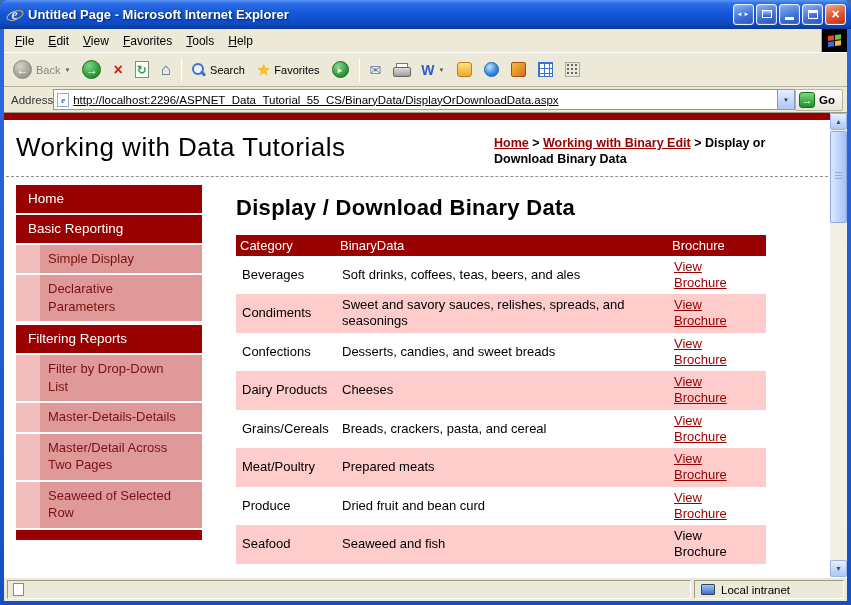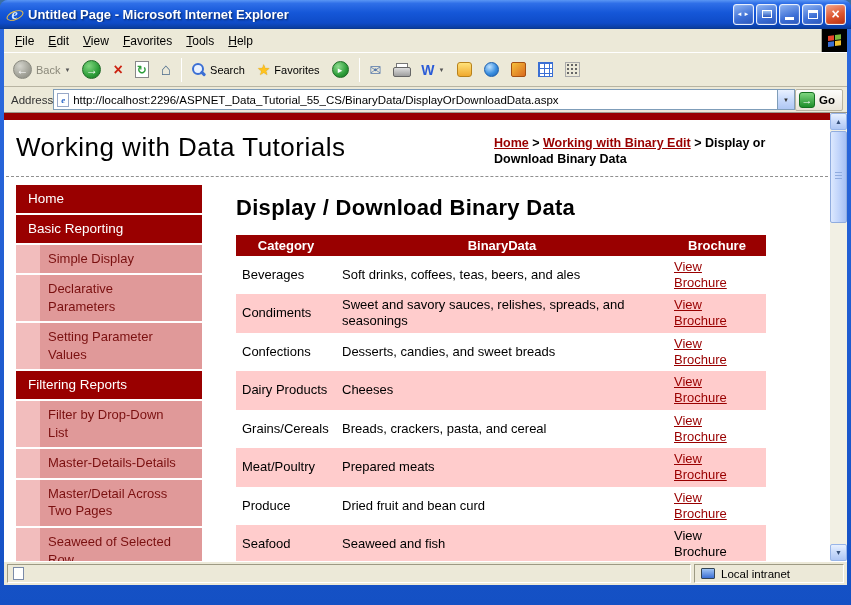--- a/index.html
+++ b/index.html
@@ -25,21 +25,21 @@
           background:linear-gradient(160deg,#8FB4F2,#3D6FD6 60%,#2B57BC);
           display:flex; align-items:center; justify-content:center; color:#fff;
           box-shadow:inset 0 0 1px #fff; }
   .tbtn.close { background:linear-gradient(160deg,#F2A58B,#DD552F 55%,#B83010);
                 font-size:14px; font-weight:bold; line-height:1; }
   .nav-glyphs { font-size:6px; letter-spacing:1px; }
   .glyph-min { width:9px; height:3px; background:#fff; align-self:flex-end; margin:0 auto 4px; }
   .glyph-max { width:10px; height:9px; border:1px solid #fff; border-top-width:3px; }
   .glyph-screen { width:10px; height:8px; border:1px solid #fff; background:linear-gradient(#9FC4F4,#2B57BC); }
 
-  .frame { flex:1; margin:0 4px 20px; display:flex; flex-direction:column; min-height:0;
+  .frame { flex:1; margin:0 4px 4px; display:flex; flex-direction:column; min-height:0;
            background:var(--chrome,#ECE9D8); }
 
   
   .menubar { height:24px; background:var(--chrome,#ECE9D8); display:flex; align-items:center;
              padding-left:4px; border-bottom:1px solid #fff; }
   .menu-items { display:flex; align-items:center; }
   .menu-item { font-size:12px; padding:4px 7px; color:#000; }
   .menu-item::first-letter { text-decoration:underline; }
   .menubar-spacer { flex:1; }
   .win-logo { width:26px; height:23px; background:#000; display:flex; align-items:center; justify-content:center;
@@ -98,21 +98,21 @@
 
   
   .addressbar { height:26px; background:var(--chrome,#ECE9D8); display:flex; align-items:center;
                 padding:2px 4px; border-bottom:1px solid #9C988A; }
   .addr-label { font-size:11.5px; color:#333; padding-left:3px; }
   .addr-box { flex:1; height:21px; background:#fff; border:1px solid #7F9DB9; display:flex;
               align-items:center; padding-left:3px; gap:4px; }
   .doc-icon { width:12px; height:14px; background:#fff; border:1px solid #98A8C8; flex-shrink:0;
               font:italic bold 9px "Liberation Serif",serif; color:#2A66C8; text-align:center; line-height:13px; }
   .addr-input { flex:1; border:none; outline:none; font-size:11.5px; font-family:inherit;
-                height:14px; color:#000; background:transparent; }
+                height:14px; color:#000; background:transparent;text-decoration:underline; }
   .addr-drop { width:17px; height:19px; background:linear-gradient(#E9F1FE,#CBDCFB 45%,#AFC7F4);
                border-left:1px solid #7F9DB9; display:flex; align-items:center; justify-content:center;
                font-size:6px; color:#333; }
   .go-btn { display:flex; align-items:center; gap:4px; font-size:11.5px; font-weight:bold;
             padding:1px 7px 1px 3px; border:1px solid #B8B4A2; border-radius:2px;
             background:linear-gradient(#FDFDFB,#E8E4D8); height:22px; }
   .go-icon { width:16px; height:16px; border-radius:3px; background:linear-gradient(#7FD67F,#1E8E2A);
              color:#fff; display:flex; align-items:center; justify-content:center; font-size:11px;
              font-weight:bold; border:1px solid #157020; }
 
@@ -134,22 +134,22 @@
                  margin-bottom:2px; font-size:13.5px; cursor:pointer; }
   .side-header.partial { height:10px; padding:0; }
   .side-row { display:flex; margin-bottom:2px; cursor:pointer; }
   .side-gutter { width:24px; background:var(--sidebar_gutter,#F2BDBD); }
   .side-item { flex:1; background:var(--sidebar_item,#E09999); color:#7A1010;
                padding:5px 24px 6px 8px; line-height:1.35; }
 
   .main { flex:1; padding:0 10px 0 34px; min-width:0; }
   .page-heading { font-size:22px; font-weight:bold; margin:10px 0 14px; color:#000; letter-spacing:.3px; }
   table.data { border-collapse:collapse; table-layout:fixed; width:530px; font-size:13px; }
-  table.data th { background:var(--maroon,#990000); color:#fff; font-weight:bold; padding:3px 4px;
-                  text-align:center; font-size:13px; }
+  table.data th { background:var(--maroon,#990000); color:#fff; font-weight:normal; padding:3px 4px;
+                  text-align:left; font-size:13px; }
   table.data th:nth-child(1) { width:100px; }
   table.data th:nth-child(2) { width:332px; }
   table.data th:nth-child(3) { width:98px; }
   table.data td { padding:3px 6px; vertical-align:middle; line-height:1.25; color:#000; }
   tr.alt td { background:var(--row_alt,#FFCCCC); }
   .view-link { color:var(--maroon,#990000); text-decoration:underline; display:inline-block;
                width:56px; cursor:pointer; }
   .view-link.plain { color:#000; text-decoration:none; cursor:default; }
 
   
@@ -311,21 +311,20 @@
               <div class="side-row">
                 <div class="side-gutter"></div>
                 <div class="side-item">Simple Display</div>
               </div>
               <div class="side-row">
                 <div class="side-gutter"></div>
                 <div class="side-item">Declarative Parameters</div>
               </div>
               <div class="side-row">
                 <div class="side-gutter"></div>
-                <div class="side-item">Setting Parameter Values</div>
               </div>
               <div class="side-header">Filtering Reports</div>
               <div class="side-row">
                 <div class="side-gutter"></div>
                 <div class="side-item">Filter by Drop-Down List</div>
               </div>
               <div class="side-row">
                 <div class="side-gutter"></div>
                 <div class="side-item">Master-Details-Details</div>
               </div>

